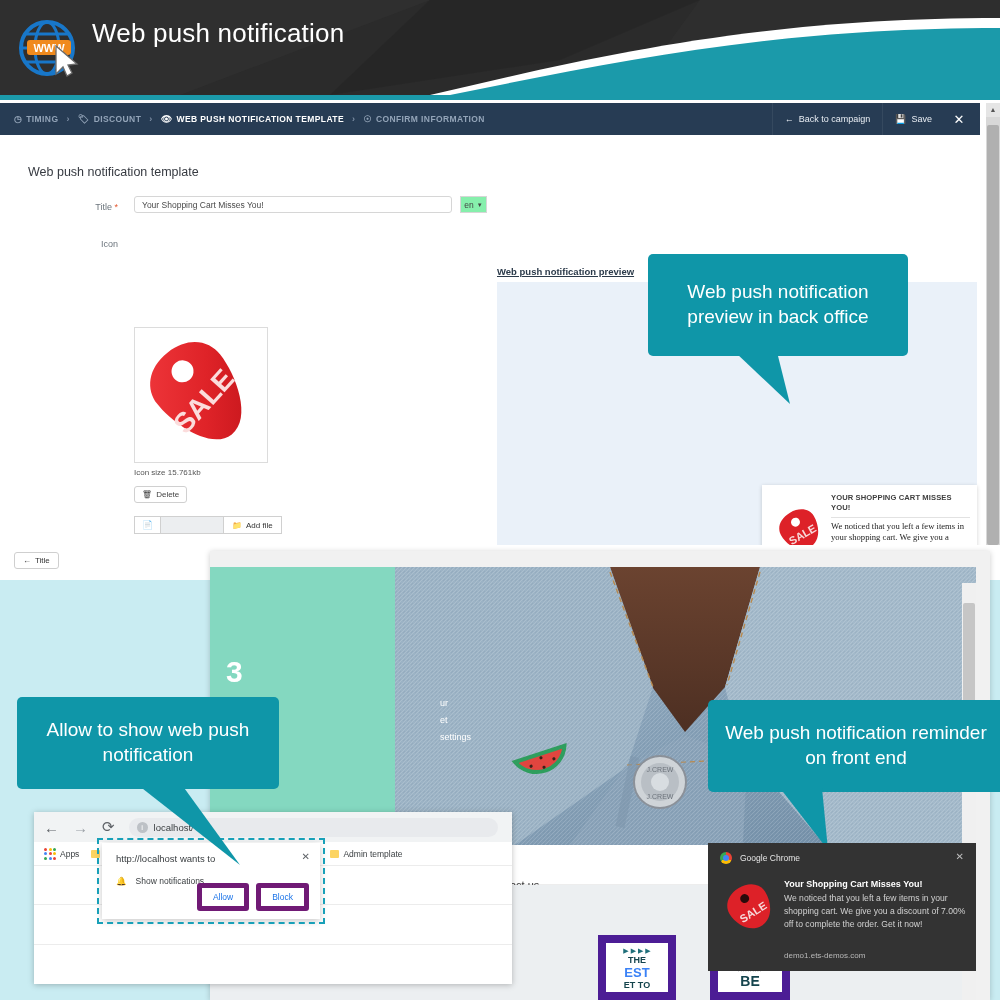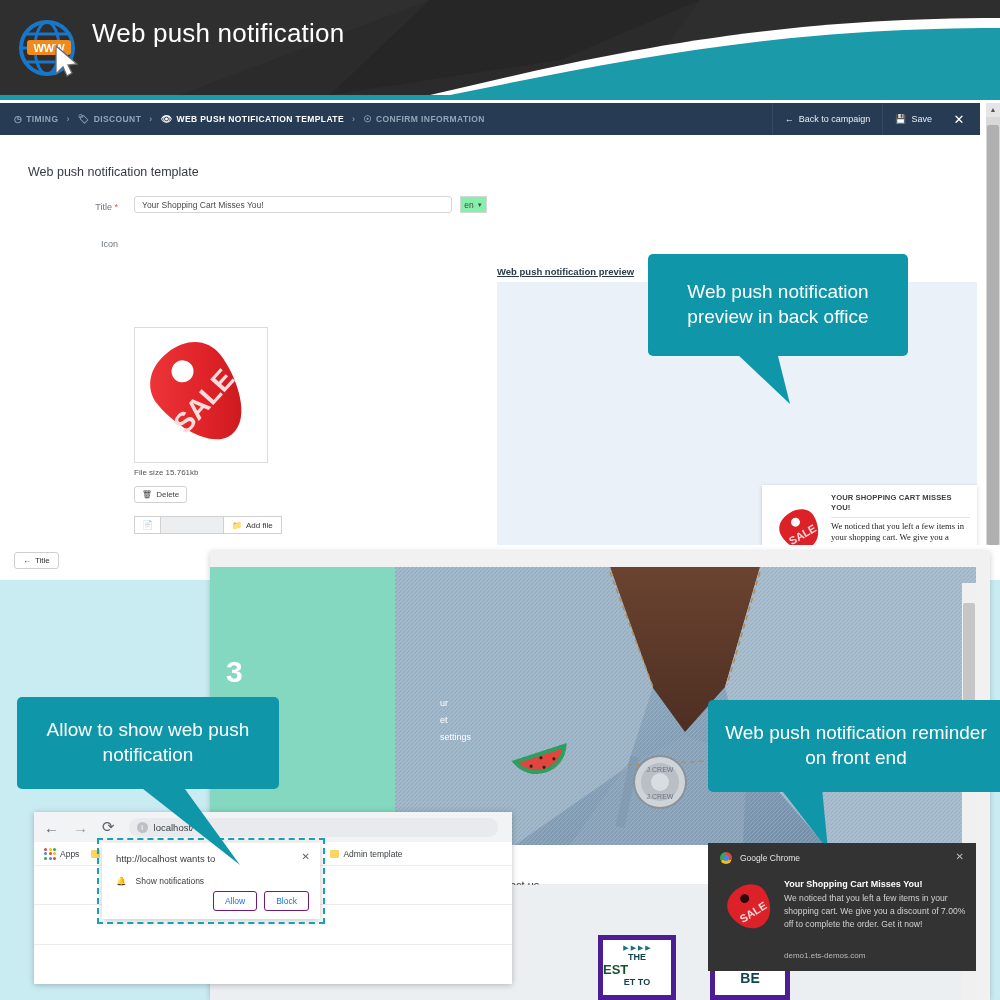--- a/index.html
+++ b/index.html
@@ -115,21 +115,21 @@
   .hero-photo { position:absolute; left:185px; top:0; width:581px; height:278px; overflow:hidden; }
   .hero-text { position:absolute; left:16px; top:90px; color:#fff; }
   .hero-text .h1 { font-size:30px; font-weight:bold; line-height:1; }
   .hero-sub { position:absolute; left:230px; top:128px; color:#ffffff; font-size:9px; line-height:1.9; }
 
   .store-nav { position:absolute; left:0; top:278px; width:766px; height:40px; background:#fff; border-bottom:1px solid #ededed; }
   .store-nav-txt { position:absolute; left:300px; top:292px; font-size:11px; color:#3b3b3b;margin-top:20px; }
   .store-logo { position:absolute; left:280px; top:322px; font-size:19px; font-weight:bold; }
   .store-logo .c1{color:#f05a5a}.store-logo .c2{color:#1b9dd9}.store-logo .c3{color:#3ab54a}.store-logo .c4{color:#f7941e}
   .store-body { position:absolute; left:0; top:318px; width:766px; height:115px; background:#eceff1; }
-  .poster { position:absolute; background:#fff; border:5px solid #4c1d95; overflow:hidden; }
+  .poster { position:absolute; background:#fff; border:8px solid #4c1d95; overflow:hidden; }
 
   .br-scroll { position:absolute; right:0; top:16px; width:14px; height:433px; background:#f0f0f0; }
   .br-scroll-thumb { position:absolute; right:1px; top:20px; width:12px; height:150px; background:#c6c6c6; border-radius:2px; }
 
   
   .cwin { position:absolute; left:34px; top:812px; width:478px; height:172px; background:#fff; box-shadow:0 1px 6px rgba(0,0,0,.25); overflow:hidden; }
   .cwin-bar { position:absolute; left:0; top:0; width:478px; height:30px; background:#f1f3f4; display:flex; align-items:center; padding-left:10px; gap:14px; }
   .cwin-navico { font-size:15px; color:#5f6368; }
   .omnibox { flex:1; height:19px; margin-right:14px; background:#e8eaed; border-radius:10px;
              display:flex; align-items:center; gap:6px; padding:0 8px; font-size:9.5px; color:#3c4043; }
@@ -144,21 +144,21 @@
   .cwin-row { position:absolute; left:0; width:478px; border-bottom:1px solid #ececec; }
 
   .perm {
     position:absolute; left:102px; top:843px; width:218px; height:76px;
     background:#fff; box-shadow:0 2px 7px rgba(0,0,0,.22);
   }
   .perm-title { position:absolute; left:14px; top:10px; font-size:9.5px; color:#3c4043;text-align:right; }
   .perm-x { position:absolute; right:10px; top:8px; font-size:10px; color:#5f6368; }
   .perm-row { position:absolute; left:14px; top:33px; display:flex; align-items:center; gap:9px; font-size:8.5px; color:#3c4043; }
   .perm-btns { position:absolute; right:11px; bottom:8px; display:flex; gap:7px; }
-  .perm-btn { border:1px solid #701a75; border-radius:3px; font-size:8.5px; color:#1a73e8; padding:4px 11px; background:#fff; }
+  .perm-btn { border:5px solid #701a75; border-radius:3px; font-size:8.5px; color:#1a73e8; padding:4px 11px; background:#fff; }
   .perm-dash { position:absolute; left:97px; top:838px; width:228px; height:86px; border:2.5px dashed #18a0b8; }
 
   
   .toast { position:absolute; left:708px; top:843px; width:268px; height:128px; background:#333333; overflow:hidden; }
   .toast-head { position:absolute; left:12px; top:9px; display:flex; align-items:center; gap:8px; font-size:8.5px; color:#e6e6e6; }
   .chrome-dot { width:12px; height:12px; border-radius:50%; position:relative; overflow:hidden;
                 background:conic-gradient(#ea4335 0 33%, #fbbc05 33% 66%, #34a853 66% 100%); }
   .chrome-dot::after { content:''; position:absolute; left:3px; top:3px; width:6px; height:6px; border-radius:50%; background:#4285f4; }
   .toast-x { position:absolute; right:12px; top:8px; font-size:10px; color:#bdbdbd; }
   .toast-sale { position:absolute; left:14px; top:40px; width:56px; height:48px; }
@@ -260,21 +260,21 @@
         </linearGradient>
       </defs>
       <g transform="rotate(-38 59 60)">
         <path d="M59 6 c26 0 40 16 40 34 c0 26 -14 70 -40 70 c-26 0 -40 -44 -40 -70 c0 -18 14 -34 40 -34 Z" fill="url(#sg1)"></path>
         <circle cx="59" cy="30" r="11" fill="#ffffff"></circle>
         <text x="59" y="76" font-family="Liberation Sans, sans-serif" font-size="28" font-weight="bold" fill="#fbdcdc" text-anchor="middle" transform="rotate(-10 59 76)">SALE</text>
       </g>
     </svg>
   </div>
 
-  <div class="file-size">File size 15.761kb</div>
+  <div class="file-size">Icon size 15.761kb</div>
 
   <div class="btn-sm" style="left:134px; top:391px; height:17px;">
     <span>🗑</span>
     <span>Delete</span>
   </div>
 
   <div class="file-input-wrap">
     <div class="fi-icon">📄</div>
     <div class="fi-field"></div>
     <div class="fi-btn">
@@ -405,21 +405,21 @@
 
     <div class="store-nav"></div>
     <div class="store-nav-txt">act us</div>
     <div class="store-logo">
       <span class="c1">s</span><span class="c2">t</span><span class="c3">o</span><span class="c1">r</span><span class="c4">e</span>
     </div>
     <div class="store-body">
       <div class="poster" style="left:388px; top:50px; width:78px; height:65px;">
         <div style="font-size:7px; text-align:center; padding-top:4px; color:#1f6f7a;">▶&nbsp;▶&nbsp;▶&nbsp;▶</div>
         <div style="font-size:9px; font-weight:bold; text-align:center; color:#14444d;">THE</div>
-        <div style="font-size:13px; font-weight:bold; color:#14532d;">EST</div>
+        <div style="font-size:13px; font-weight:bold; text-align:center; color:#3b82f6;">EST</div>
         <div style="font-size:9px; font-weight:bold; text-align:center; color:#14444d;">ET TO</div>
       </div>
       <div class="poster" style="left:500px; top:50px; width:80px; height:65px;">
         <div style="font-family:'Liberation Serif',serif; font-size:13px; text-align:center; padding-top:8px; color:#1c4a5a;">A<span style="font-size:9px">d</span></div>
         <div style="font-size:5px; text-align:center; letter-spacing:1px; color:#8a8a8a;">..........</div>
         <div style="font-size:14px; font-weight:bold; text-align:center; color:#14444d;">BE</div>
       </div>
     </div>
 
     <div class="br-scroll">

